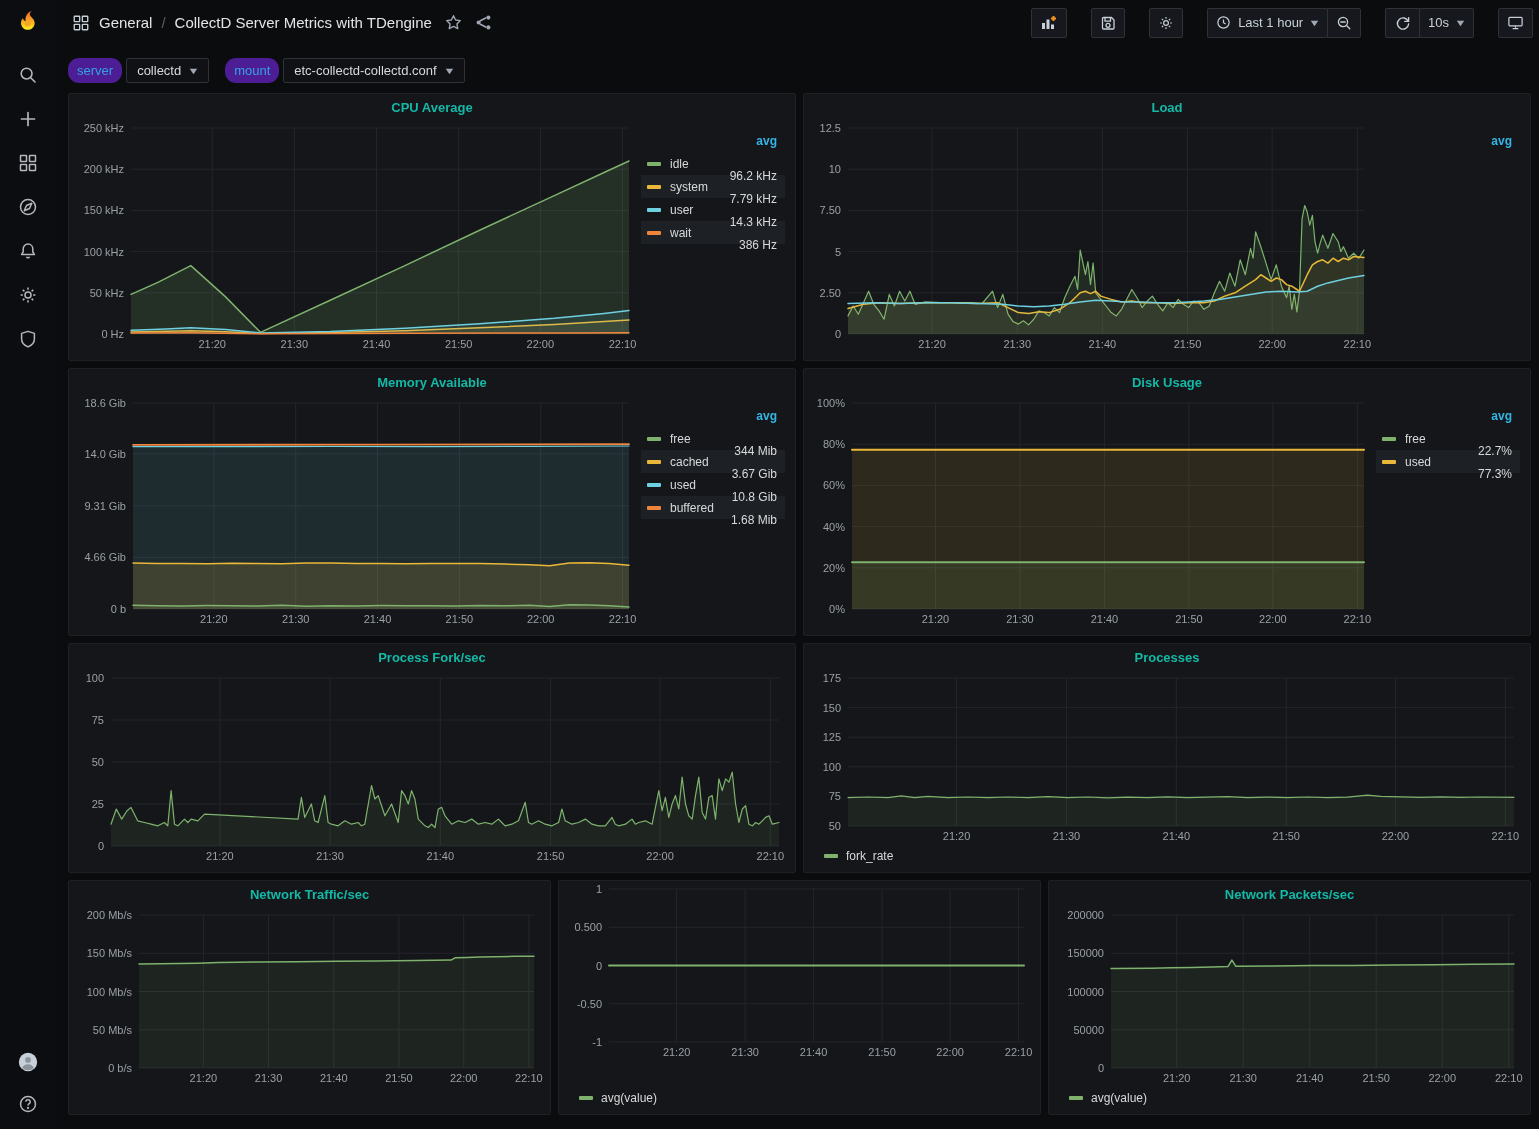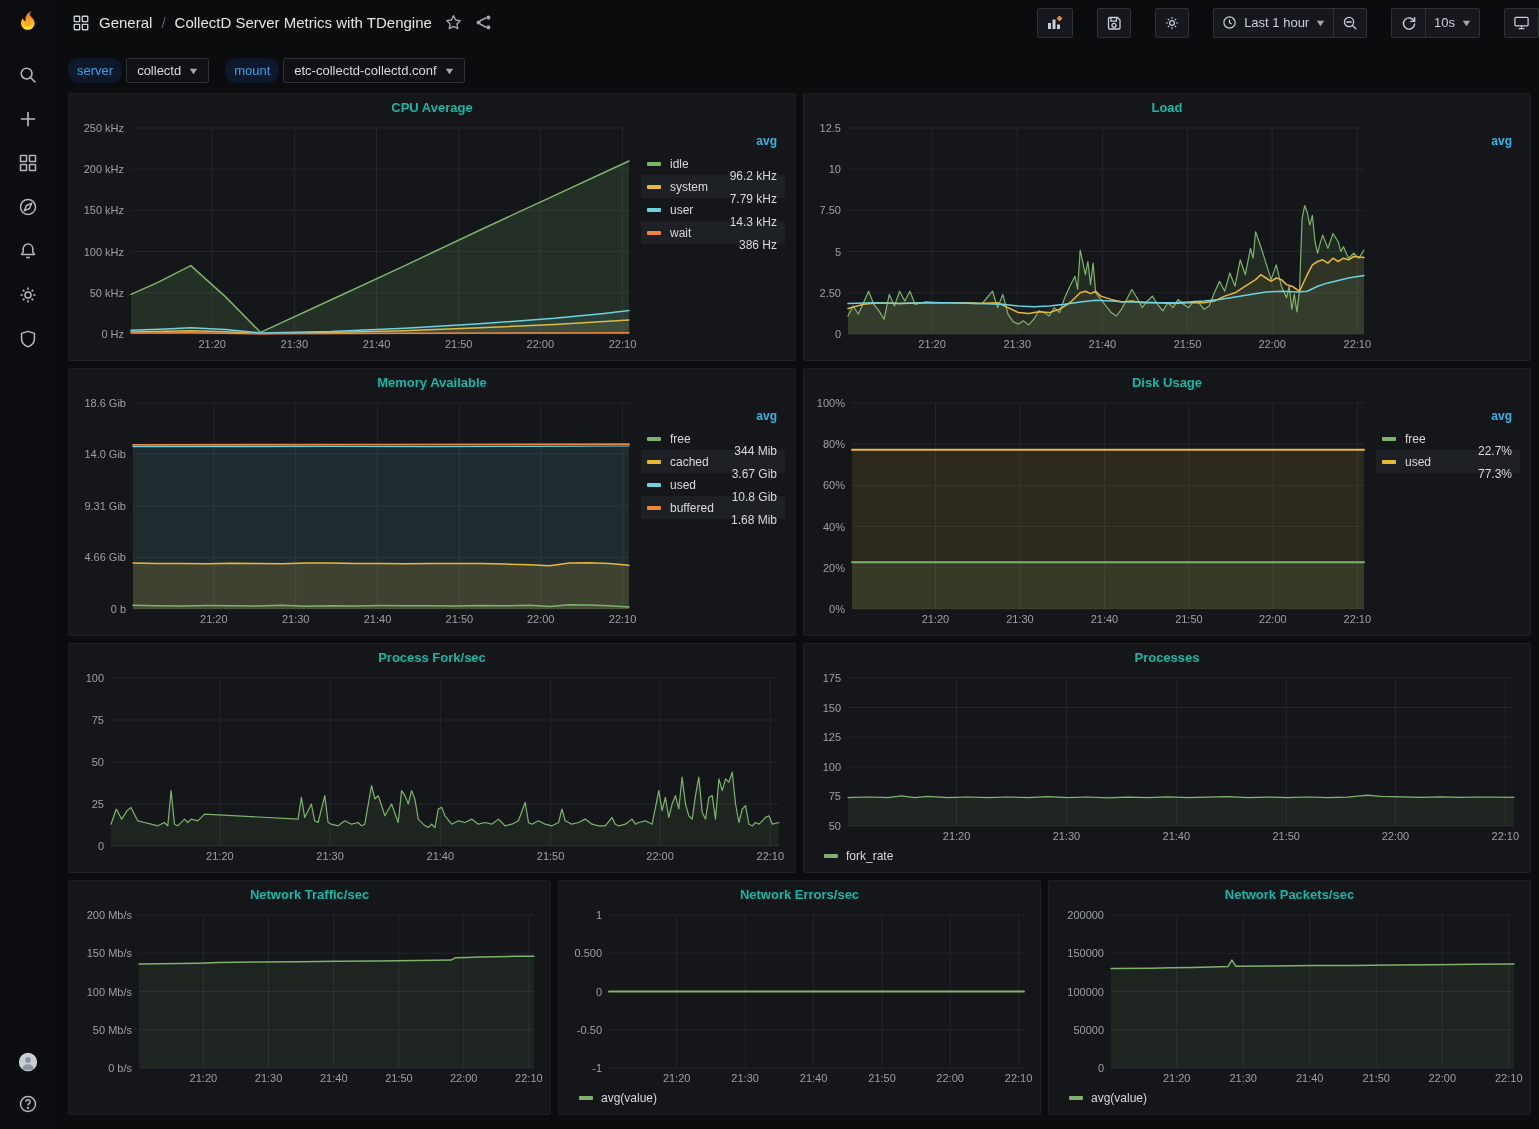--- a/index.html
+++ b/index.html
@@ -10,41 +10,41 @@
   
   .sidebar { width:56px; background:#0c0d10; display:flex; flex-direction:column; align-items:center; flex-shrink:0; }
   .logo { width:56px; height:46px; display:flex; align-items:center; justify-content:center; cursor:pointer; }
   .side-icons { display:flex; flex-direction:column; align-items:center; margin-top:18px; gap:22px; }
   .side-icon { width:22px; height:22px; color:#b4b7bd; cursor:pointer; display:flex; align-items:center; justify-content:center; }
   .side-icon svg { width:20px; height:20px; }
   .side-bottom { margin-top:auto; margin-bottom:14px; display:flex; flex-direction:column; align-items:center; gap:20px; }
 
   
   .main { flex:1; display:flex; flex-direction:column; min-width:0; }
-  .topnav { height:45px; display:flex; align-items:center; padding:0 0 0 16px; }
+  .topnav { height:45px; display:flex; align-items:center; padding:0 6px 0 16px; }
   .crumb { display:flex; align-items:center; gap:9px; font-size:15px; }
   .crumb .apps-ic { color:#c7d0d9; display:flex; }
   .crumb-section { color:#e3e4e6; cursor:pointer; }
   .crumb-sep { color:#5a5f66; }
   .crumb-title { color:#e3e4e6; cursor:pointer; }
   .crumb-ic { color:#9fa7b3; cursor:pointer; display:flex; margin-left:4px; }
   .nav-actions { margin-left:auto; display:flex; align-items:center; gap:24px; }
   .nav-btn { height:30px; min-width:34px; padding:0 8px; background:#16181d; border:1px solid #2c3235;
     border-radius:2px; display:flex; align-items:center; justify-content:center; gap:7px; color:#c7d0d9;
     font-size:13px; cursor:pointer; }
   .nav-group { display:flex; }
   .nav-group .nav-btn { border-radius:0; }
   .nav-group .nav-btn:first-child { border-radius:2px 0 0 2px; border-right:none; }
   .nav-group .nav-btn:last-child { border-radius:0 2px 2px 0; }
   .chev { font-size:9px; color:#9fa7b3; transform:scaleX(1.4); }
 
   
   .submenu { padding:13px 0 0 12px; display:flex; align-items:center; gap:16px; }
   .var { display:flex; gap:4px; }
-  .var-label { background:#0f172a; color:#33a2e5; font-size:13px; padding:5px 9px; border-radius:11px; cursor:default; }
+  .var-label { background:#4c1d95; color:#33a2e5; font-size:13px; padding:5px 9px; border-radius:11px; cursor:default; }
   .var-value { background:#0f1115; border:1px solid #2c3235; color:#d8d9da; font-size:13px; padding:4px 10px;
     border-radius:2px; display:flex; align-items:center; gap:8px; cursor:pointer; }
 
   
   .dashboard { display:grid; grid-template-columns:repeat(6,1fr); grid-template-rows:268px 268px 230px 235px;
     gap:7px; padding:10px 8px 12px 12px; }
   .span3 { grid-column:span 3; } .span2 { grid-column:span 2; }
   .panel { background:#141619; border:1px solid #1d2024; border-radius:2px; display:flex; flex-direction:column; min-width:0; }
   .panel-title { height:26px; flex-shrink:0; display:flex; align-items:center; justify-content:center;
     font-size:13px; font-weight:700; color:#14b8a6; cursor:pointer; }
@@ -572,21 +572,20 @@
                 <text x="57" y="50.25" fill="#9aa0a6" font-size="11" text-anchor="end">150 Mb/s</text>
                 <line x1="64" y1="8" x2="459" y2="8" stroke="#23262b" stroke-width="1"></line>
                 <text x="57" y="12" fill="#9aa0a6" font-size="11" text-anchor="end">200 Mb/s</text>
                 <path d="M64.0 57.0L103.5 56.6L123.3 56.2L143.0 55.4L182.5 55.0L222.0 54.7L261.5 54.3L301.0 53.9L340.5 53.5L360.3 53.3L376.1 53.1L380.0 50.8L391.8 50.5L403.7 50.1L419.5 49.7L439.3 49.3L459.0 49.3L459.0 161.0L64.0 161.0Z" fill="#7EB26D" fill-opacity="0.1" stroke="none"></path>
                 <path d="M64.0 57.0L103.5 56.6L123.3 56.2L143.0 55.4L182.5 55.0L222.0 54.7L261.5 54.3L301.0 53.9L340.5 53.5L360.3 53.3L376.1 53.1L380.0 50.8L391.8 50.5L403.7 50.1L419.5 49.7L439.3 49.3L459.0 49.3" fill="none" stroke="#7EB26D" stroke-width="1.5" stroke-linejoin="round" stroke-linecap="round"></path>
               </svg></div>
           </div>
       </section>
 
       <section class="panel span2">
-        <header class="panel-title">Network Errors/sec</header>
         <div class="panel-body rows">
             <div class="chart"><svg width="469" height="181" viewBox="0 0 469 181">
                 <line x1="111.645" y1="8" x2="111.645" y2="161" stroke="#23262b" stroke-width="1"></line>
                 <text x="111.645" y="175" fill="#9aa0a6" font-size="11" text-anchor="middle">21:20</text>
                 <line x1="180.12" y1="8" x2="180.12" y2="161" stroke="#23262b" stroke-width="1"></line>
                 <text x="180.12" y="175" fill="#9aa0a6" font-size="11" text-anchor="middle">21:30</text>
                 <line x1="248.595" y1="8" x2="248.595" y2="161" stroke="#23262b" stroke-width="1"></line>
                 <text x="248.595" y="175" fill="#9aa0a6" font-size="11" text-anchor="middle">21:40</text>
                 <line x1="317.07" y1="8" x2="317.07" y2="161" stroke="#23262b" stroke-width="1"></line>
                 <text x="317.07" y="175" fill="#9aa0a6" font-size="11" text-anchor="middle">21:50</text>

